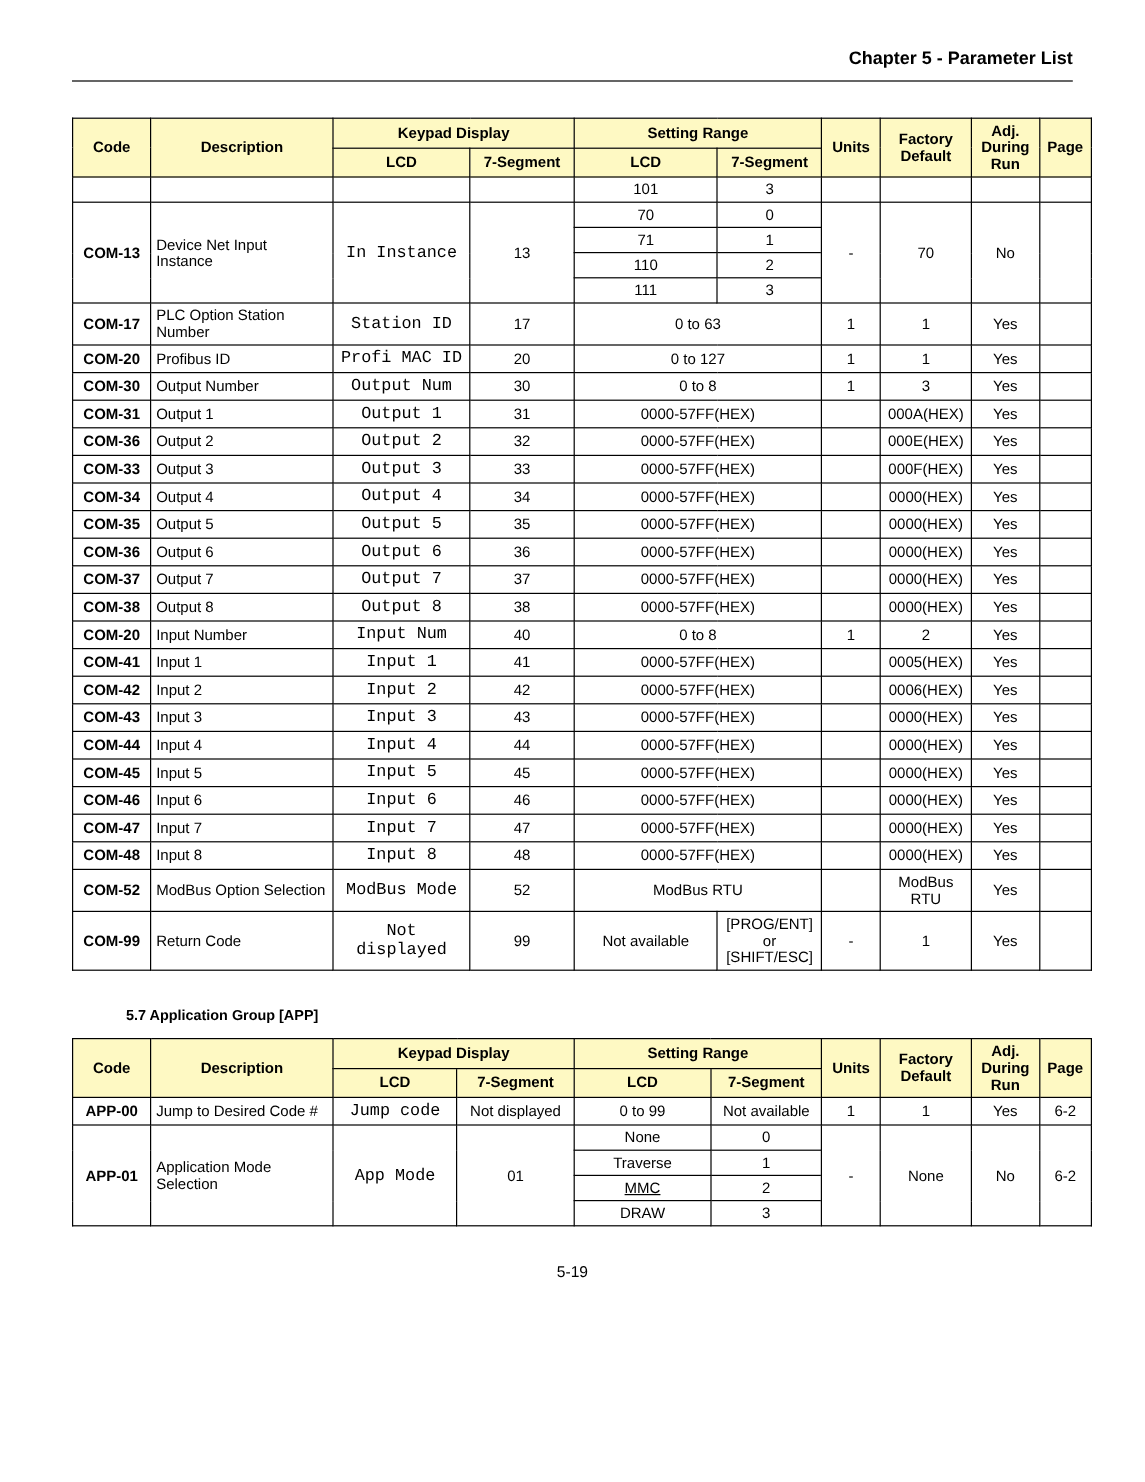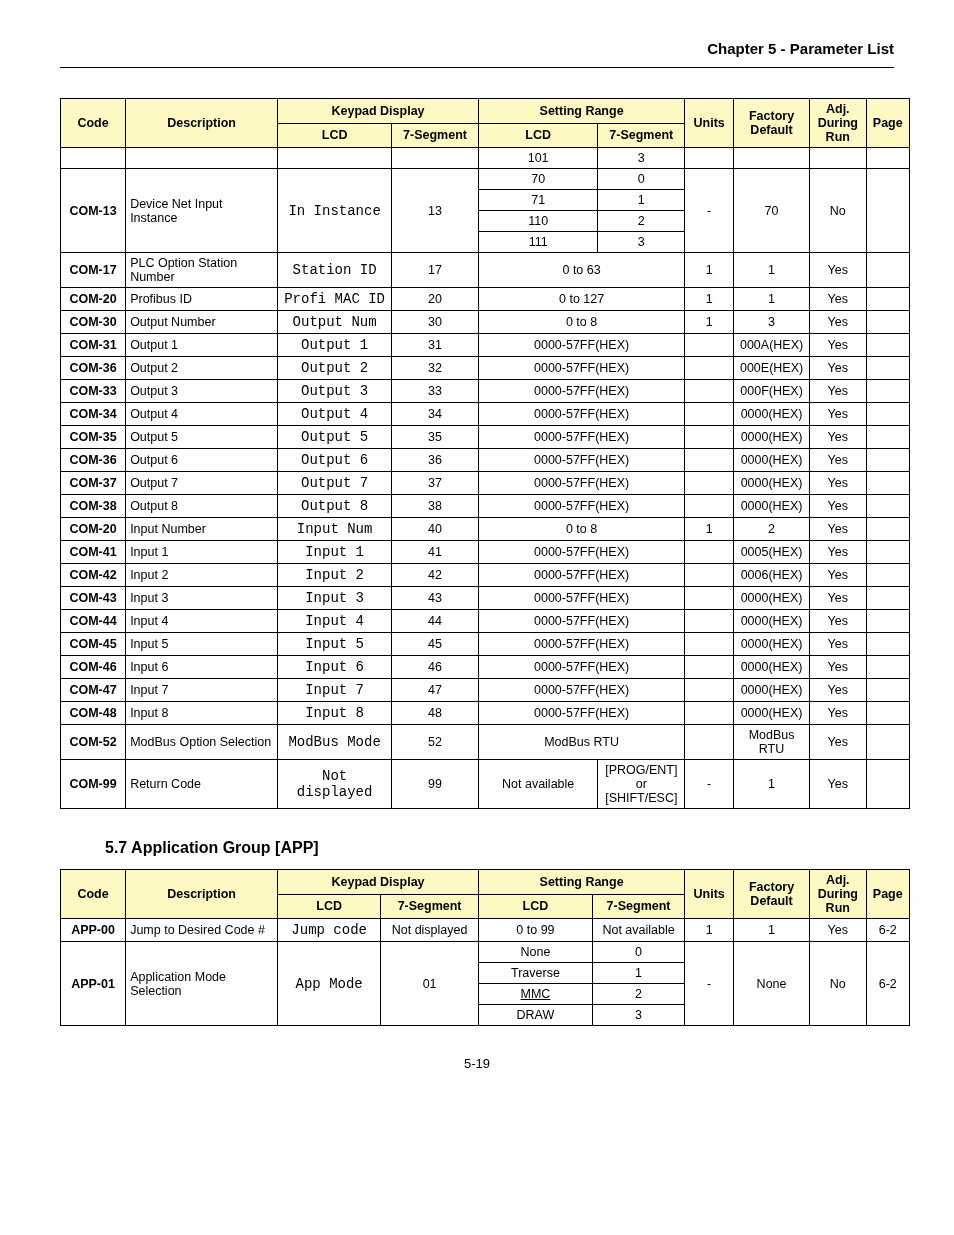--- a/index.html
+++ b/index.html
@@ -52,21 +52,21 @@
   td.mono {
     font-family: "Courier New", monospace;
     text-align: center;
     font-size: 14px;
   }
   td.code { font-weight: bold; text-align: center; }
   .prev-row td { border-top-style: hidden; }
   .dash-split { border-left-style: dashed !important; }
   .section-heading {
     font-weight: bold;
-    font-size: 16px;
+    font-size: 12px;
     margin: 30px 0 12px 45px;
   }
   .page-num {
     text-align: center;
     font-size: 13px;
     margin-top: 30px;
   }
 </style>
 </head>
 <body>

